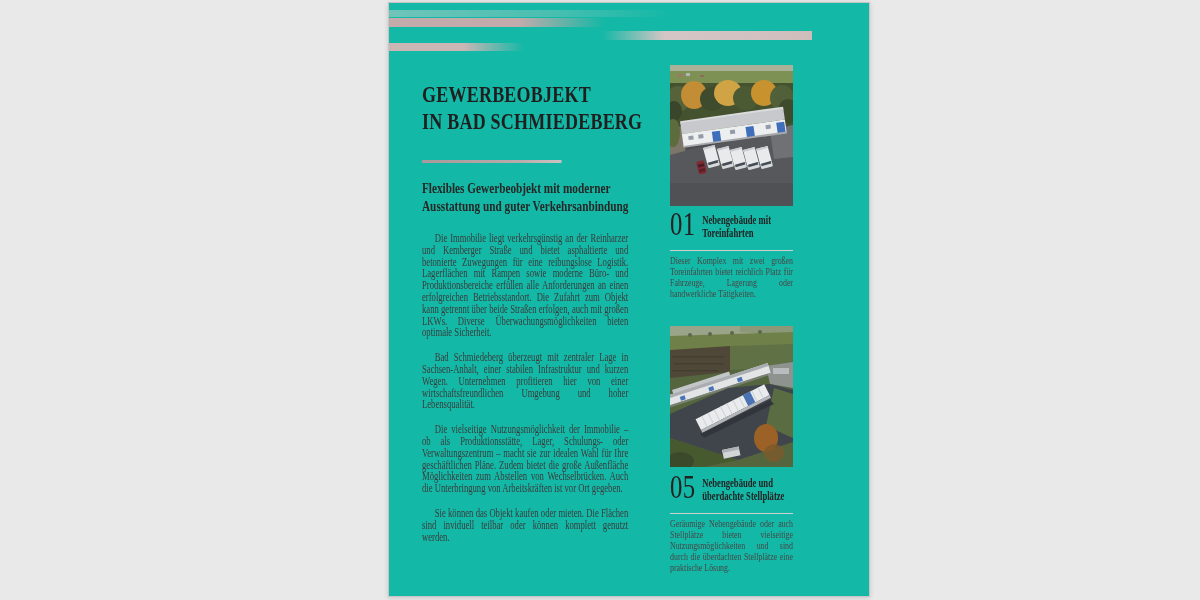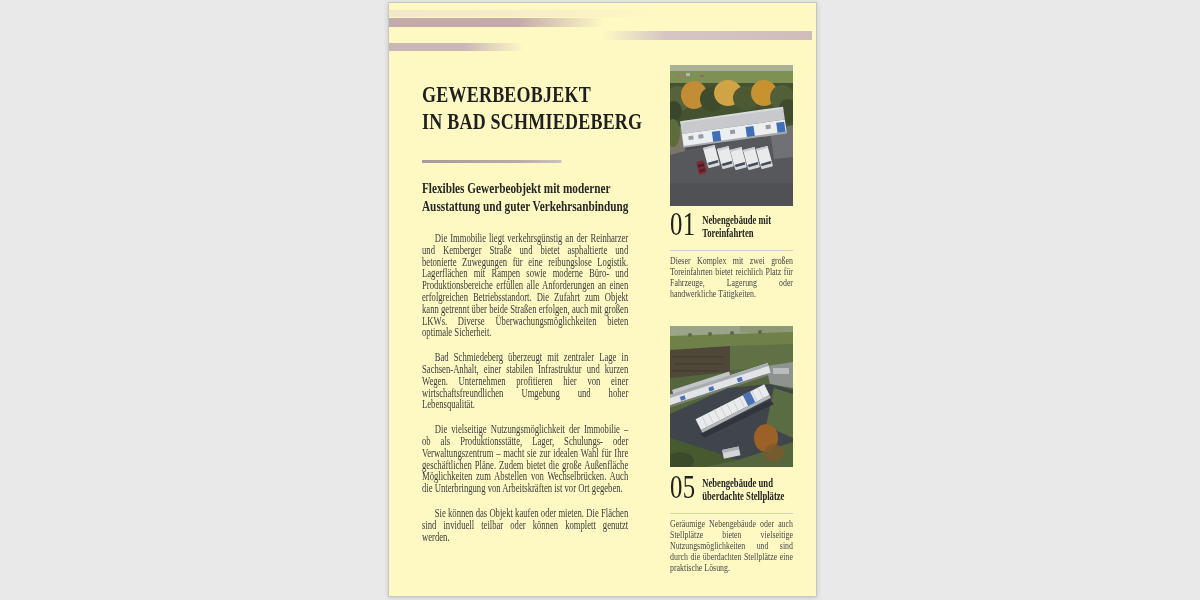--- a/index.html
+++ b/index.html
@@ -5,22 +5,22 @@
   * { margin: 0; padding: 0; box-sizing: border-box; }
   html, body { width: 1200px; height: 600px; overflow: hidden; }
   body {
     background: #e9e9e9;
     font-family: "Liberation Serif", "DejaVu Serif", serif;
     position: relative;
   }
   .page {
     position: absolute;
     left: 388px; top: 2px;
-    width: 429px; height: 595px;
-    background: #fef9c3;
+    width: 482px; height: 595px;
+    background: #14b8a6;
     border: 1px solid #c6c6c6;
     box-shadow: 0 1px 5px rgba(0,0,0,0.15);
     overflow: hidden;
   }
   
   .bar { position: absolute; }
   .bar-faint {
     top: 7px; left: 0; width: 280px; height: 7px;
     background: linear-gradient(90deg, rgba(224,211,209,0.45) 0%, rgba(224,211,209,0.25) 60%, rgba(224,211,209,0) 100%);
   }

